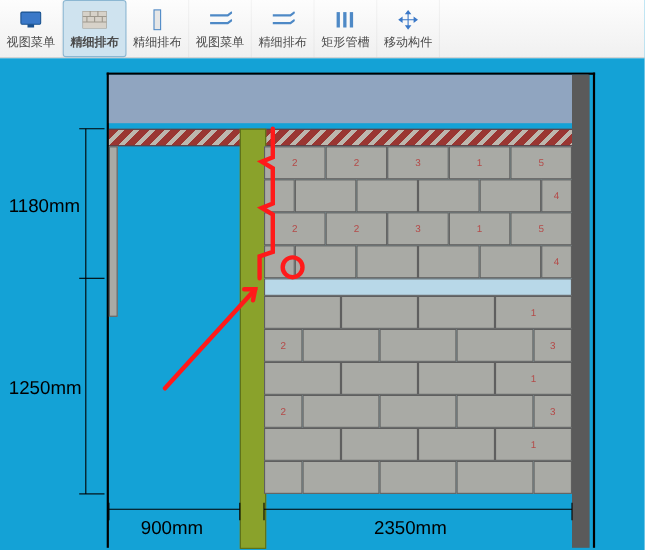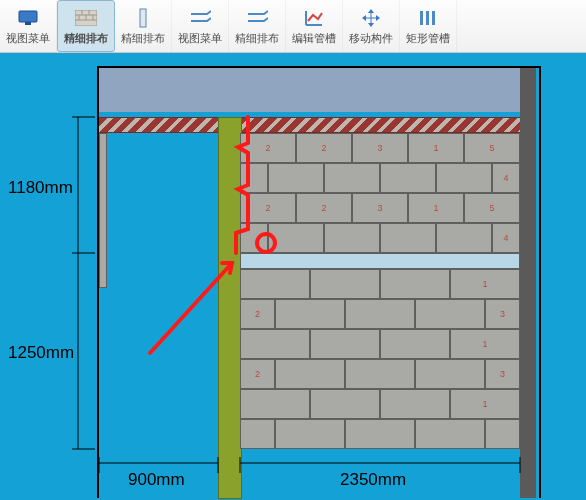--- a/index.html
+++ b/index.html
@@ -126,46 +126,36 @@
       <svg width="22" height="16">
           <path d="M2 4 L18 4 L22 1" stroke="#4e89c6" fill="none" stroke-width="2"></path>
           <path d="M2 11 L18 11 L22 8" stroke="#4e89c6" fill="none" stroke-width="2"></path>
         </svg>
     </span>
     <span class="tb-lbl">精细排布</span>
   </div>
   <div class="tb-btn">
     <span class="ico">
       <svg width="20" height="18">
-          <polyline points="2,16 2,2" stroke="#4e89c6" stroke-width="2" fill="none"></polyline>
-          <polyline points="2,16 18,16" stroke="#4e89c6" stroke-width="2" fill="none"></polyline>
-          <polyline points="4,12 9,6 14,10 18,4" stroke="#d04646" stroke-width="2" fill="none"></polyline>
-        </svg>
-    </span>
-    <span class="tb-lbl">编辑管槽</span>
+          <rect x="2" y="2" width="3" height="14" fill="#4e89c6"></rect>
+          <rect x="8" y="2" width="3" height="14" fill="#4e89c6"></rect>
+          <rect x="14" y="2" width="3" height="14" fill="#4e89c6"></rect>
+        </svg>
+    </span>
+    <span class="tb-lbl">矩形管槽</span>
   </div>
   <div class="tb-btn">
     <span class="ico">
       <svg width="20" height="20">
           <path d="M10 1 L13 5 L7 5 Z M10 19 L13 15 L7 15 Z M1 10 L5 7 L5 13 Z M19 10 L15 7 L15 13 Z" fill="#3a78c8"></path>
           <line x1="10" y1="4" x2="10" y2="16" stroke="#3a78c8"></line>
           <line x1="4" y1="10" x2="16" y2="10" stroke="#3a78c8"></line>
         </svg>
     </span>
     <span class="tb-lbl">移动构件</span>
-  </div>
-  <div class="tb-btn">
-    <span class="ico">
-      <svg width="20" height="18">
-          <rect x="2" y="2" width="3" height="14" fill="#4e89c6"></rect>
-          <rect x="8" y="2" width="3" height="14" fill="#4e89c6"></rect>
-          <rect x="14" y="2" width="3" height="14" fill="#4e89c6"></rect>
-        </svg>
-    </span>
-    <span class="tb-lbl">矩形管槽</span>
   </div>
 </div>
 
 <div class="canvas">
 
   <div class="wall-outline" style="left:97px; top:13px; width:440px; height:430px; border-bottom:none;"></div>
 
   <div class="hdr-band" style="left:99px; top:15px; width:436px; height:44px;"></div>
 
   <div class="hatch" style="left:99px; top:64px; width:436px; height:14px;"></div>

